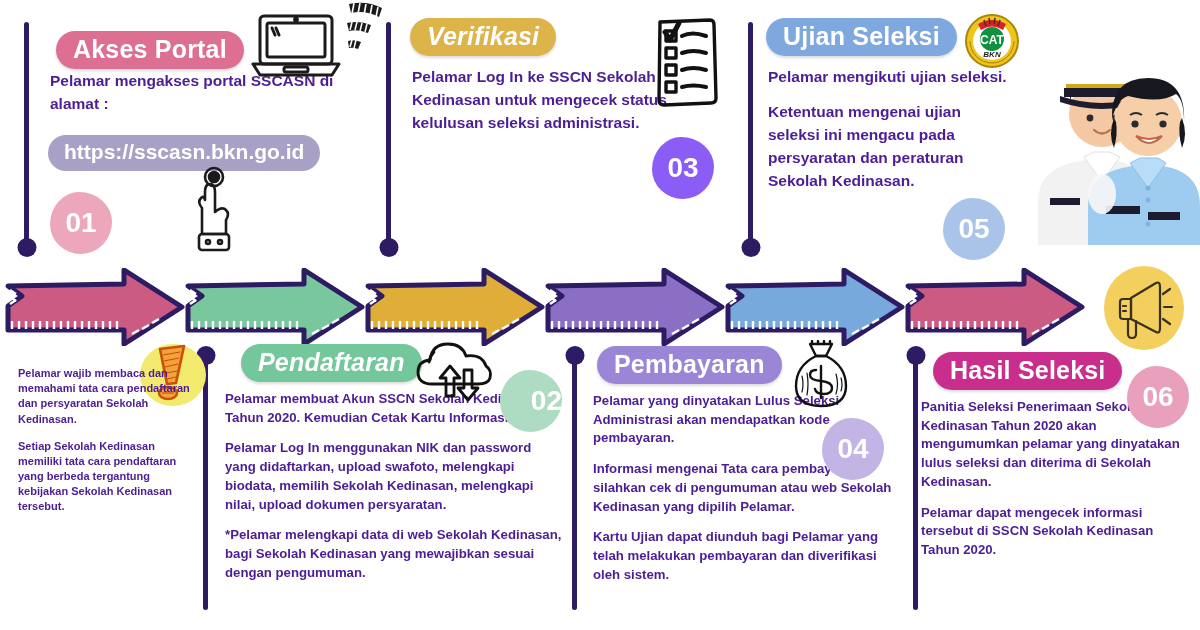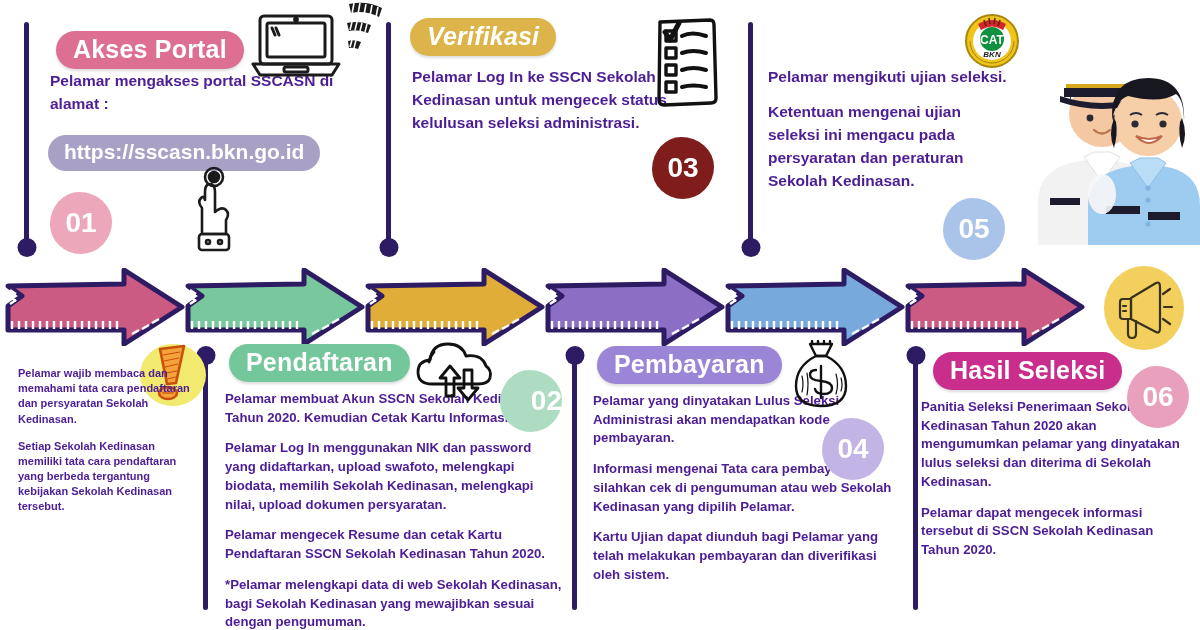--- a/index.html
+++ b/index.html
@@ -337,41 +337,42 @@
       </g>
     </svg>
   </div>
 
   <div class="pill" style="left:410px;top:18px;background:#dcb449;font-style:italic;"><span>Verifikasi</span></div>
 
   <div class="body t-top" style="left:412px;top:66px;width:260px;">
     <p>Pelamar Log In ke SSCN Sekolah Kedinasan untuk mengecek status kelulusan seleksi administrasi.</p>
   </div>
 
-  <div class="numbubble" style="left:652px;top:137px;background:#7f1d1d;">
+  <div class="numbubble" style="left:652px;top:137px;background:#8b5cf6;">
       <span>03</span>
     </div>
 
   <div class="ico" style="left:648px;top:14px;">
     <svg width="80" height="96" viewBox="0 0 80 96">
       <g fill="none" stroke="#111" stroke-width="3.4" stroke-linejoin="round" stroke-linecap="round">
         <path d="M12 8 L62 6 Q66 6 66 11 L68 84 Q68 89 63 89 L16 91 Q11 91 11 86 Z"></path>
         <rect x="18" y="17" width="10" height="10"></rect>
         <rect x="18" y="34" width="10" height="10"></rect>
         <rect x="18" y="51" width="10" height="10"></rect>
         <rect x="18" y="68" width="10" height="10"></rect>
         <path d="M34 22 Q44 17 58 22" stroke-width="4"></path>
         <path d="M34 39 Q45 35 58 39" stroke-width="4"></path>
         <path d="M34 56 Q45 52 58 56" stroke-width="4"></path>
         <path d="M34 73 Q45 70 58 73" stroke-width="4"></path>
         <path d="M17 18 L22 26 L31 9" stroke-width="5"></path>
       </g>
     </svg>
   </div>
 
+  <div class="pill" style="left:766px;top:18px;background:#7fa9de;"><span>Ujian Seleksi</span></div>
 
   <div class="body t-top" style="left:768px;top:66px;width:240px;">
     <p>Pelamar mengikuti ujian seleksi.</p>
     <p>Ketentuan mengenai ujian seleksi ini mengacu pada persyaratan dan peraturan Sekolah Kedinasan.</p>
   </div>
 
   <div class="numbubble" style="left:943px;top:198px;background:#a9c4e8;">
       <span>05</span>
     </div>
 
@@ -452,26 +453,25 @@
         <path d="M12 50 L24 50"></path>
       </g>
     </svg>
   </div>
 
   <div class="body t-left" style="left:18px;top:366px;width:180px;">
     <p>Pelamar wajib membaca dan memahami tata cara pendaftaran dan persyaratan Sekolah Kedinasan.</p>
     <p>Setiap Sekolah Kedinasan memiliki tata cara pendaftaran yang berbeda tergantung kebijakan Sekolah Kedinasan tersebut.</p>
   </div>
 
-  <div class="pill" style="left:229px;top:344px;background:#73c79a;"><span>Pendaftaran</span></div>
+  <div class="pill" style="left:241px;top:344px;background:#73c79a;font-style:italic;"><span>Pendaftaran</span></div>
 
   <div class="body t-bot" style="left:225px;top:390px;width:340px;">
     <p>Pelamar membuat Akun SSCN Sekolah   Kedinasan Tahun 2020. Kemudian Cetak Kartu Informasi Akun.</p>
     <p>Pelamar Log In menggunakan NIK dan password yang didaftarkan, upload swafoto, melengkapi biodata, memilih Sekolah Kedinasan, melengkapi nilai, upload dokumen persyaratan.</p>
-    <p>Pelamar mengecek Resume dan cetak Kartu Pendaftaran SSCN Sekolah Kedinasan Tahun 2020.</p>
     <p>*Pelamar melengkapi data di web Sekolah Kedinasan, bagi Sekolah Kedinasan yang mewajibkan sesuai dengan pengumuman.</p>
   </div>
 
   <div class="numbubble" style="left:500px;top:370px;background:#aedcc2;justify-content:flex-end;">
       <span>02</span>
     </div>
 
   <div class="ico" style="left:412px;top:334px;">
     <svg width="86" height="70" viewBox="0 0 86 70">
       <g fill="none" stroke="#111" stroke-width="2.8" stroke-linejoin="round" stroke-linecap="round">

